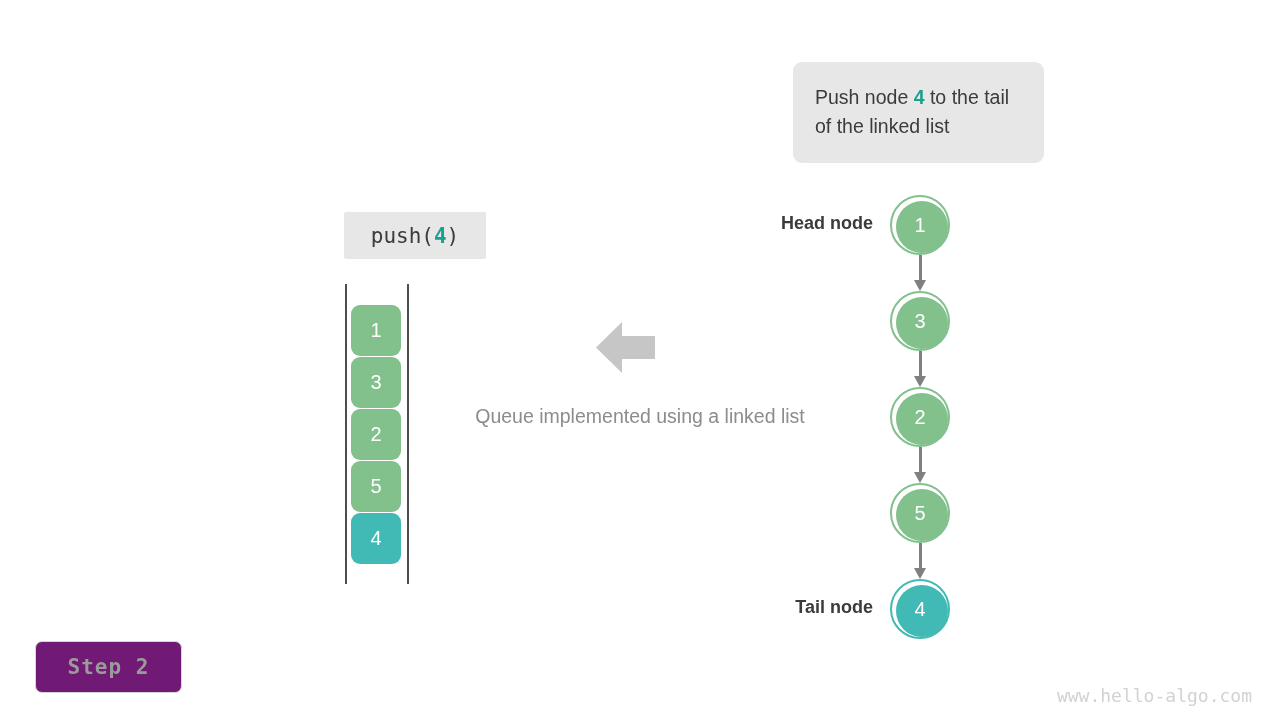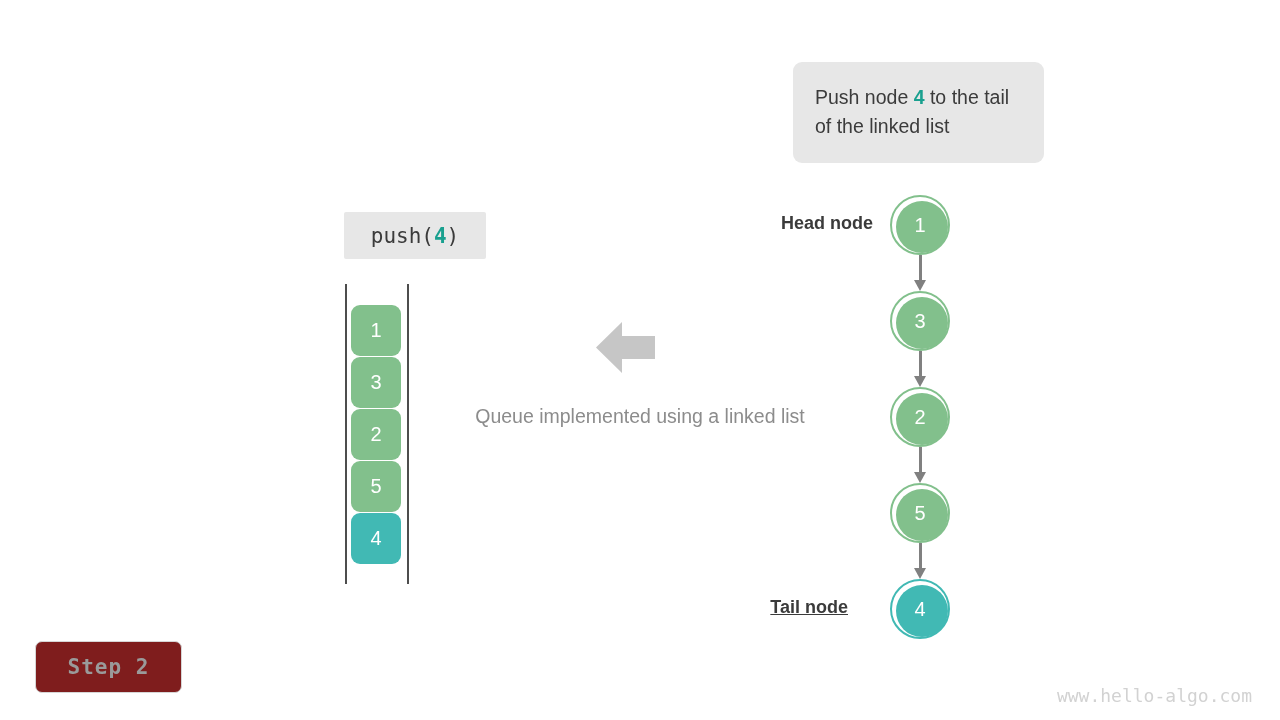--- a/index.html
+++ b/index.html
@@ -171,31 +171,31 @@
   }
 
   .pointer-label {
     position: absolute;
     font-size: 18px;
     font-weight: bold;
     color: #3b3b3b;
     text-align: right;
   }
   .label-head { left: 693px; top: 213px; width: 180px; }
-  .label-tail { left: 668px; top: 597px; width: 180px; text-decoration: underline; }
+  .label-tail { left: 693px; top: 597px; width: 180px; }
 
   
   .step-badge {
     position: absolute;
     left: 35px;
     top: 641px;
     width: 147px;
     height: 52px;
     box-sizing: border-box;
-    background: #7f1d1d;
+    background: #701a75;
     border: 1px solid #d6d6d6;
     border-radius: 7px;
     display: flex;
     align-items: center;
     justify-content: center;
     font-family: "DejaVu Sans Mono", monospace;
     font-size: 21px;
     font-weight: bold;
     color: #9a9a9a;
     letter-spacing: 1px;

